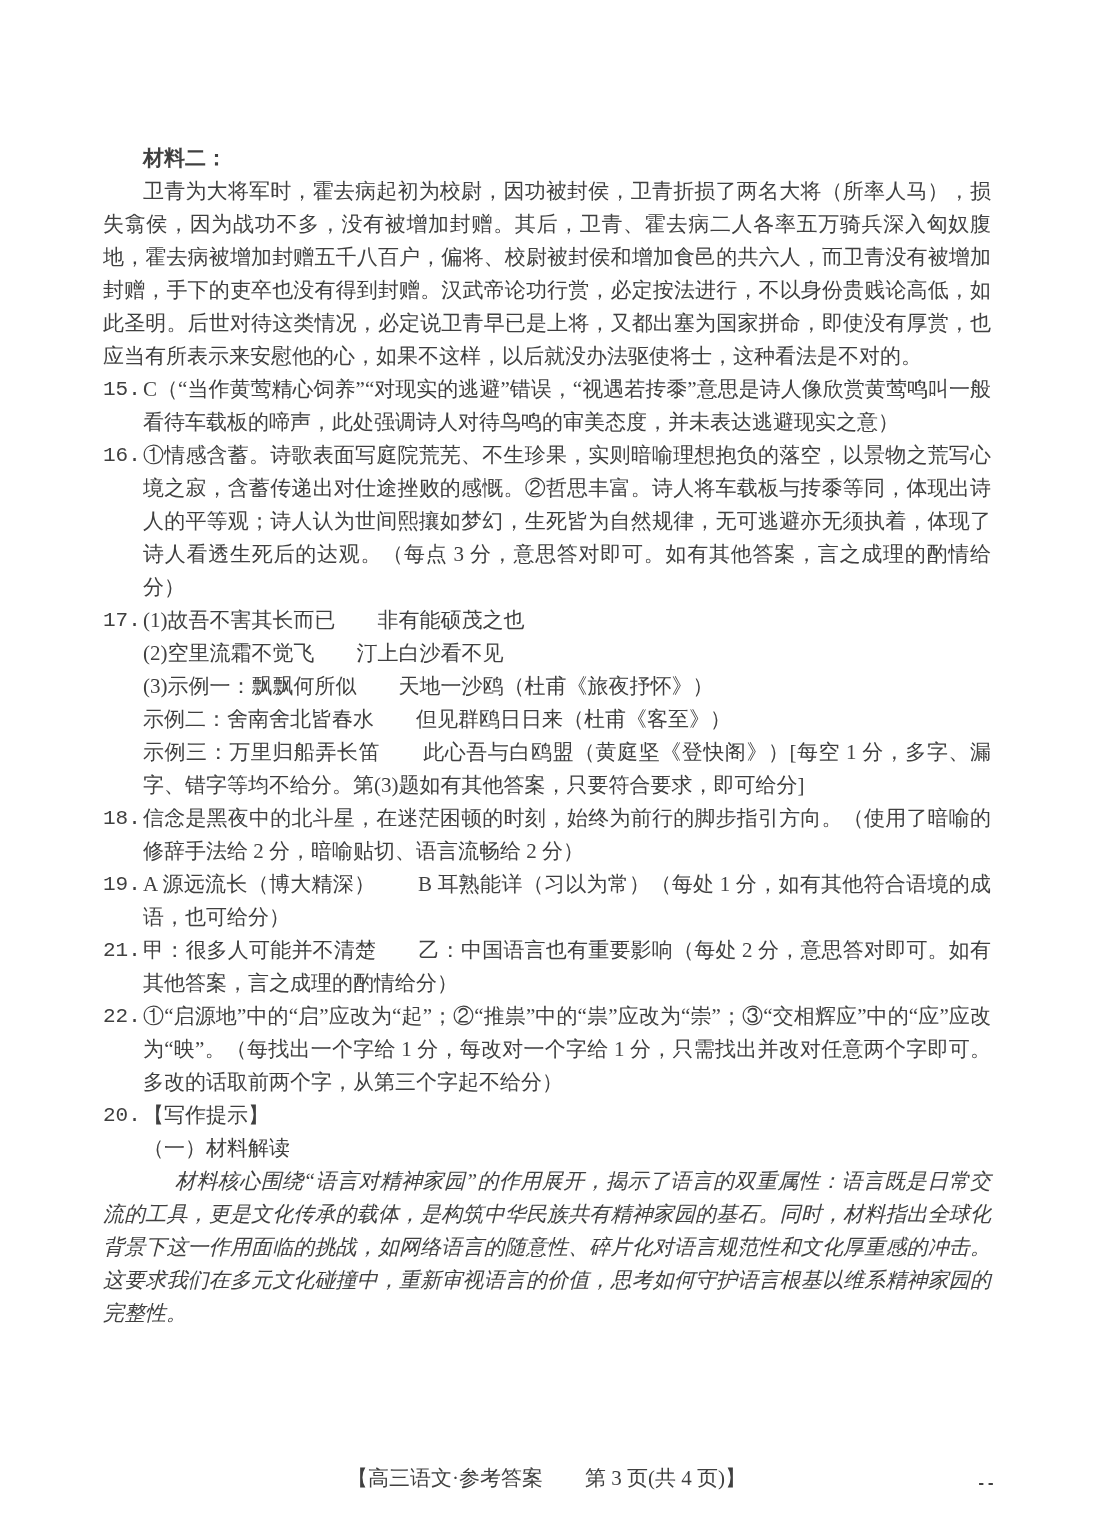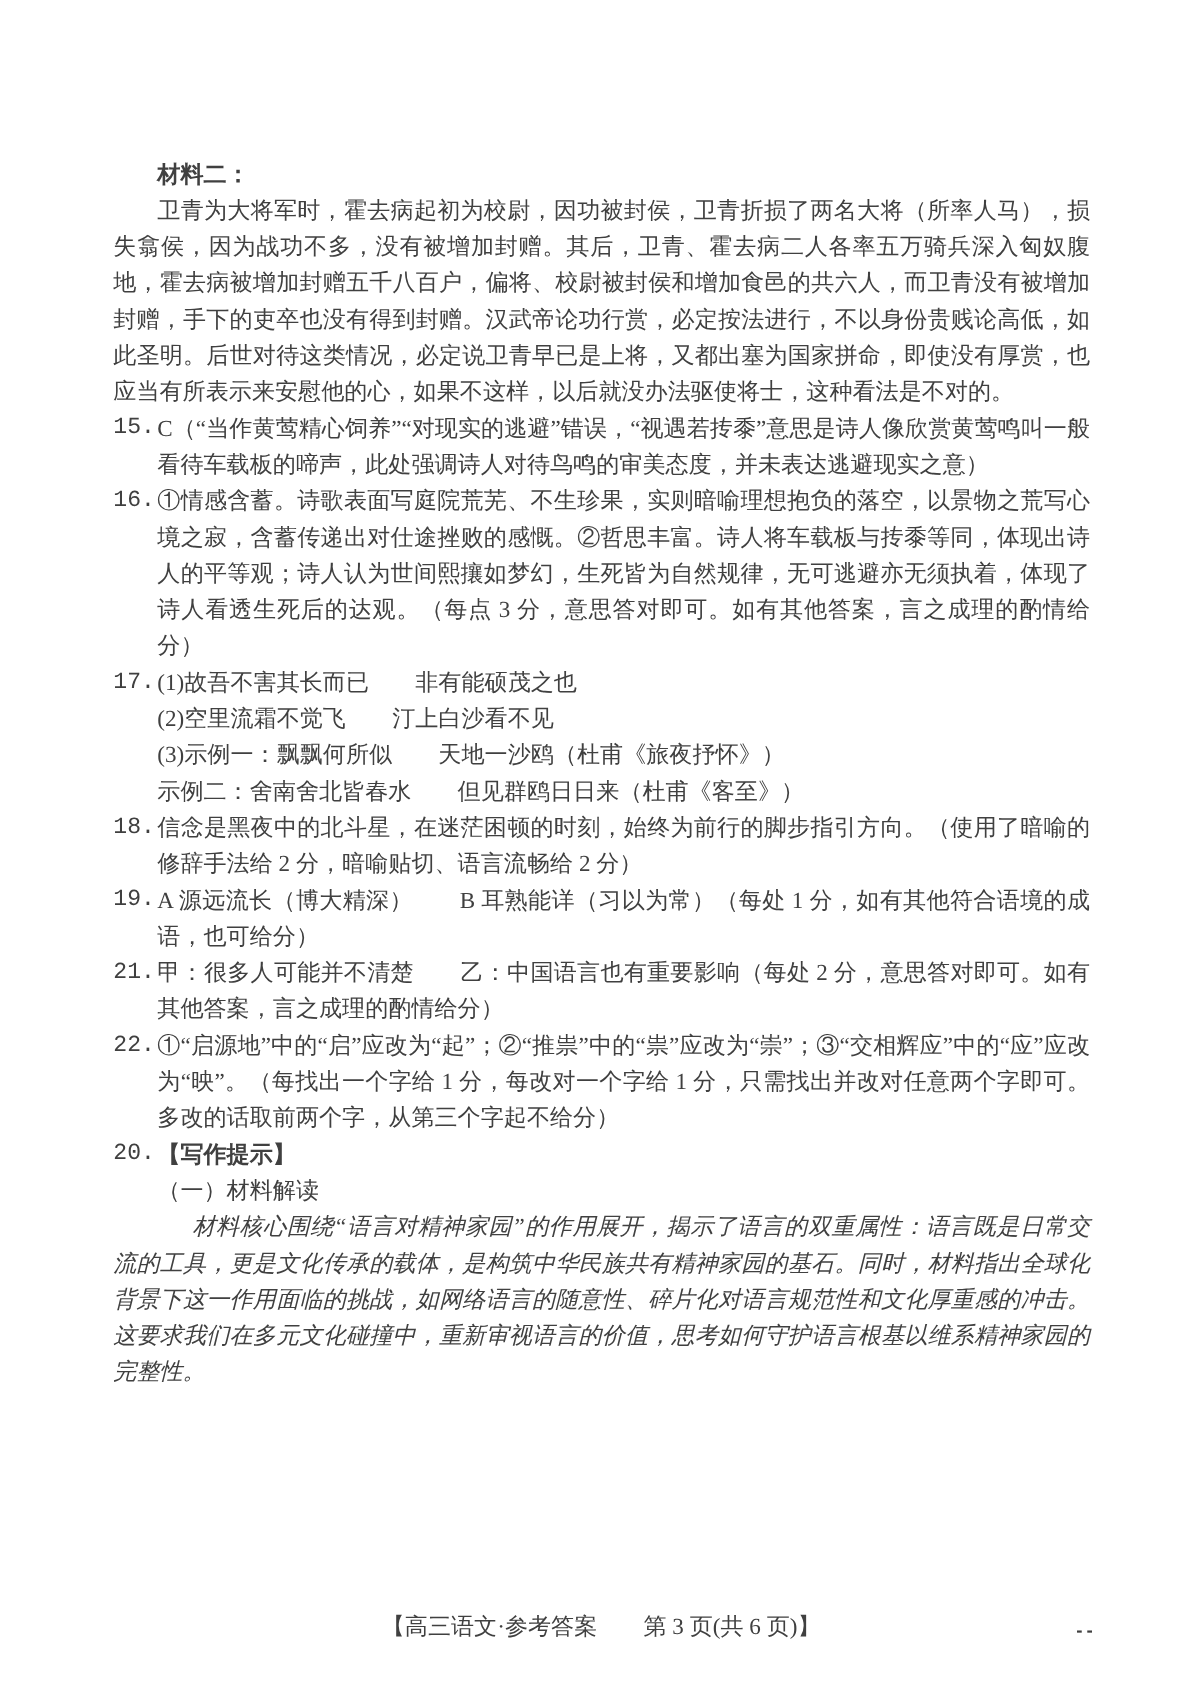--- a/index.html
+++ b/index.html
@@ -25,21 +25,21 @@
   .material-heading {
     margin-left: 40px;
     font-weight: 700;
   }
   .para-first {
     text-indent: 40px;
   }
   .item { display: flex; }
   .item .num { flex: 0 0 40px; width: 40px; font-family: Liberation Mono, monospace; }
   .item .body { flex: 1 1 auto; text-align: justify; }
-  .bold { font-weight: 700; }
+  .bold { font-weight: 400; }
   .sub-heading { margin-left: 40px; }
   .final-para { text-indent: 72px; font-style: italic; }
   .footer {
     position: absolute;
     left: 0;
     top: 1430px;
     width: 100%;
     text-align: center;
     font-size: 21px;
   }
@@ -73,20 +73,21 @@
       <div class="body">①情感含蓄。诗歌表面写庭院荒芜、不生珍果，实则暗喻理想抱负的落空，以景物之荒写心境之寂，含蓄传递出对仕途挫败的感慨。②哲思丰富。诗人将车载板与抟黍等同，体现出诗人的平等观；诗人认为世间熙攘如梦幻，生死皆为自然规律，无可逃避亦无须执着，体现了诗人看透生死后的达观。（每点 3 分，意思答对即可。如有其他答案，言之成理的酌情给分）</div>
     </div>
 
     <div class="item">
       <span class="num">17.</span>
       <div class="body">
         <div>(1)故吾不害其长而已　　非有能硕茂之也</div>
         <div>(2)空里流霜不觉飞　　汀上白沙看不见</div>
         <div>(3)示例一：飘飘何所似　　天地一沙鸥（杜甫《旅夜抒怀》）</div>
         <div>示例二：舍南舍北皆春水　　但见群鸥日日来（杜甫《客至》）</div>
+        <div>示例三：万里归船弄长笛　　此心吾与白鸥盟（黄庭坚《登快阁》）[每空 1 分，多字、漏字、错字等均不给分。第(3)题如有其他答案，只要符合要求，即可给分]</div>
       </div>
     </div>
 
     <div class="item">
       <span class="num">18.</span>
       <div class="body">信念是黑夜中的北斗星，在迷茫困顿的时刻，始终为前行的脚步指引方向。（使用了暗喻的修辞手法给 2 分，暗喻贴切、语言流畅给 2 分）</div>
     </div>
 
     <div class="item">
       <span class="num">19.</span>
@@ -109,15 +110,15 @@
       <div class="body">
         <span class="bold">【写作提示】</span>
       </div>
     </div>
 
     <div class="sub-heading">（一）材料解读</div>
     <div class="final-para">材料核心围绕“语言对精神家园”的作用展开，揭示了语言的双重属性：语言既是日常交流的工具，更是文化传承的载体，是构筑中华民族共有精神家园的基石。同时，材料指出全球化背景下这一作用面临的挑战，如网络语言的随意性、碎片化对语言规范性和文化厚重感的冲击。这要求我们在多元文化碰撞中，重新审视语言的价值，思考如何守护语言根基以维系精神家园的完整性。</div>
 
   </div>
 
-  <div class="footer">【高三语文·参考答案　　第 3 页(共 6 页)】</div>
+  <div class="footer">【高三语文·参考答案　　第 3 页(共 4 页)】</div>
   <div class="corner-mark">--</div>
 </div>
 
 </body></html>

